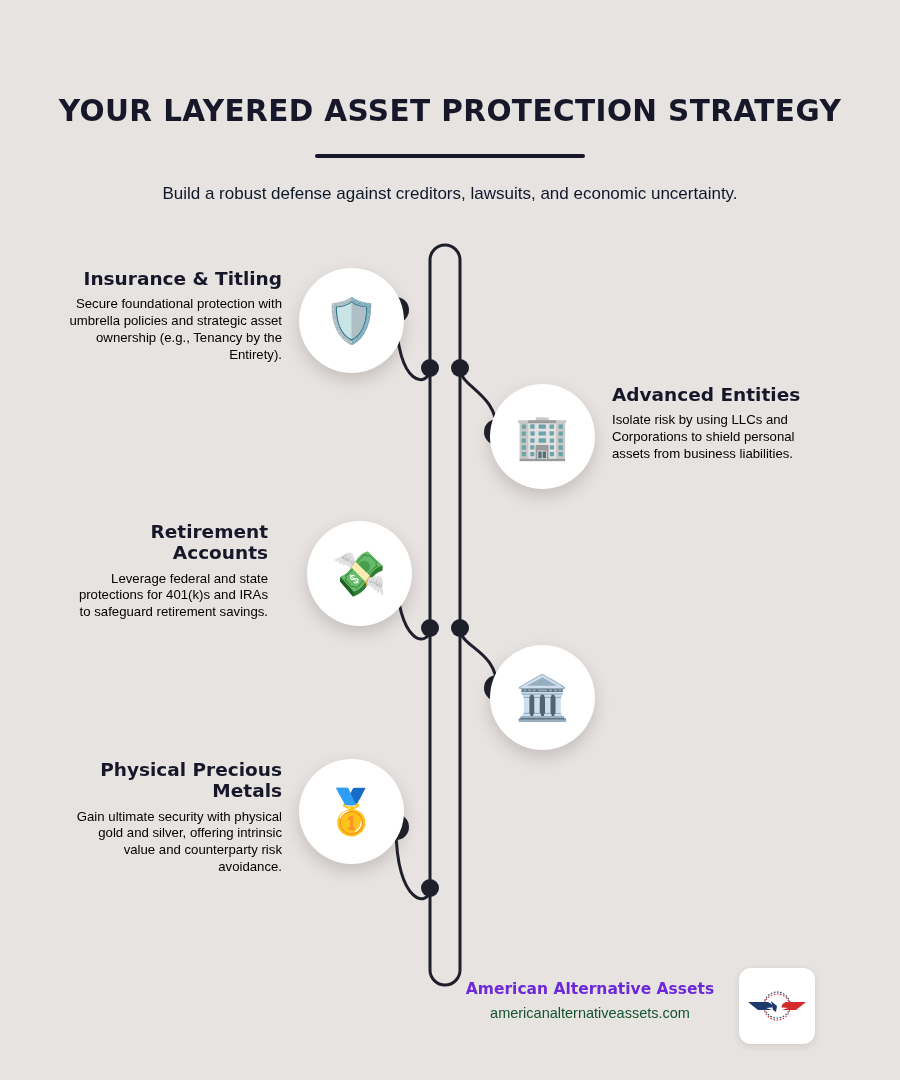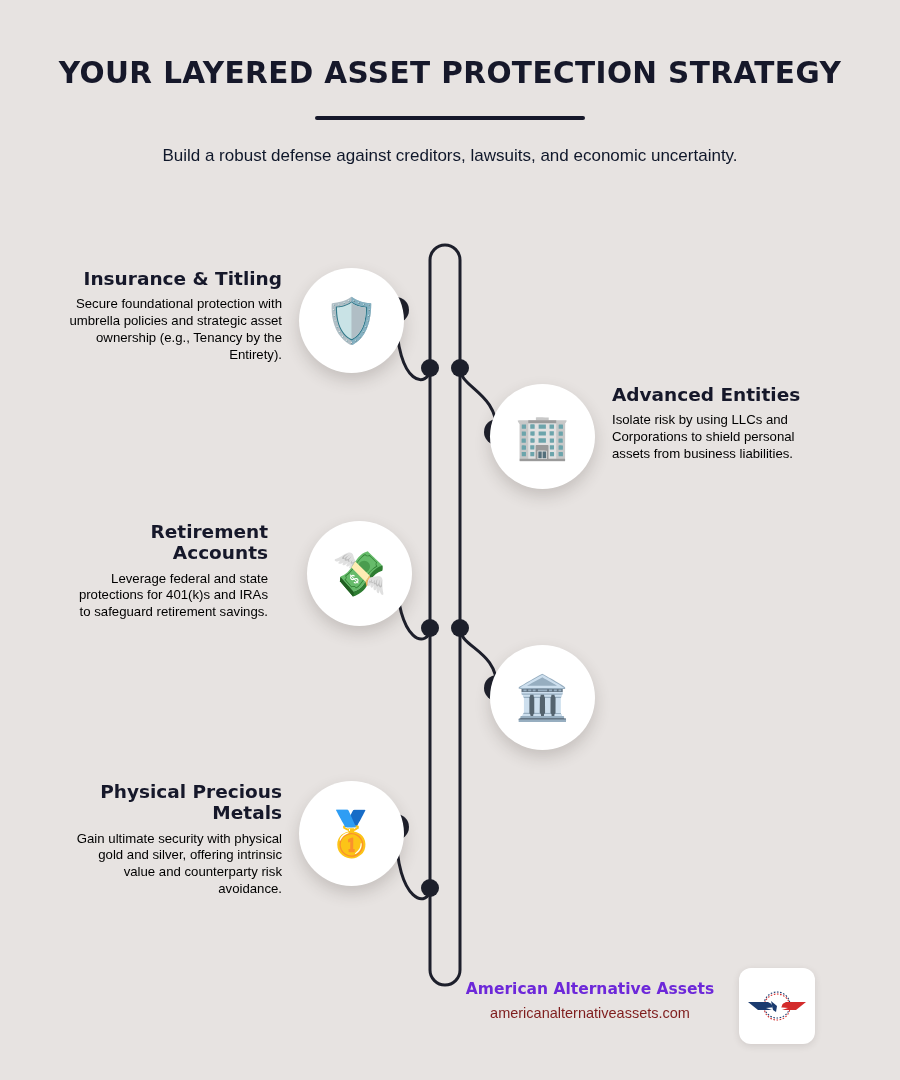--- a/index.html
+++ b/index.html
@@ -18,21 +18,21 @@
 
   
   .header {
     position: absolute;
     top: 0; left: 0;
     width: 900px;
     text-align: center;
   }
   .page-title {
     margin: 0;
-    padding-top: 56px;
+    padding-top: 94px;
     font-size: 29.5px;
     font-weight: bold;
     letter-spacing: 0.4px;
     color: #16182a;
     font-family: "DejaVu Sans", sans-serif;
   }
   .title-divider {
     width: 270px;
     height: 4px;
     background: #16182a;
@@ -107,21 +107,21 @@
     color: #000000;
     line-height: 1.28;
     margin: 7px 0 0 0;
   }
 
   
   #step-0 { top: 268px; }
   #step-1 { top: 384px; }
   #step-2 { top: 521px; gap: 22px; }
   #step-3 { top: 645px; }
-  #step-4 { top: 781px; }
+  #step-4 { top: 759px; }
 
   
   .footer {
     position: absolute;
     left: 455px;
     top: 968px;
     width: 420px;
     display: flex;
     align-items: center;
   }
@@ -131,21 +131,21 @@
   }
   .footer-brand {
     font-size: 15.5px;
     font-weight: bold;
     color: #6d28d9;
     font-family: "DejaVu Sans", sans-serif;
     margin: 0;
   }
   .footer-url {
     font-size: 14.5px;
-    color: #7f1d1d;
+    color: #14532d;
     margin: 7px 0 12px 0;
   }
   .footer-logo {
     width: 76px;
     height: 76px;
     border-radius: 12px;
     background: #ffffff;
     margin-left: 14px;
     display: flex;
     align-items: center;

